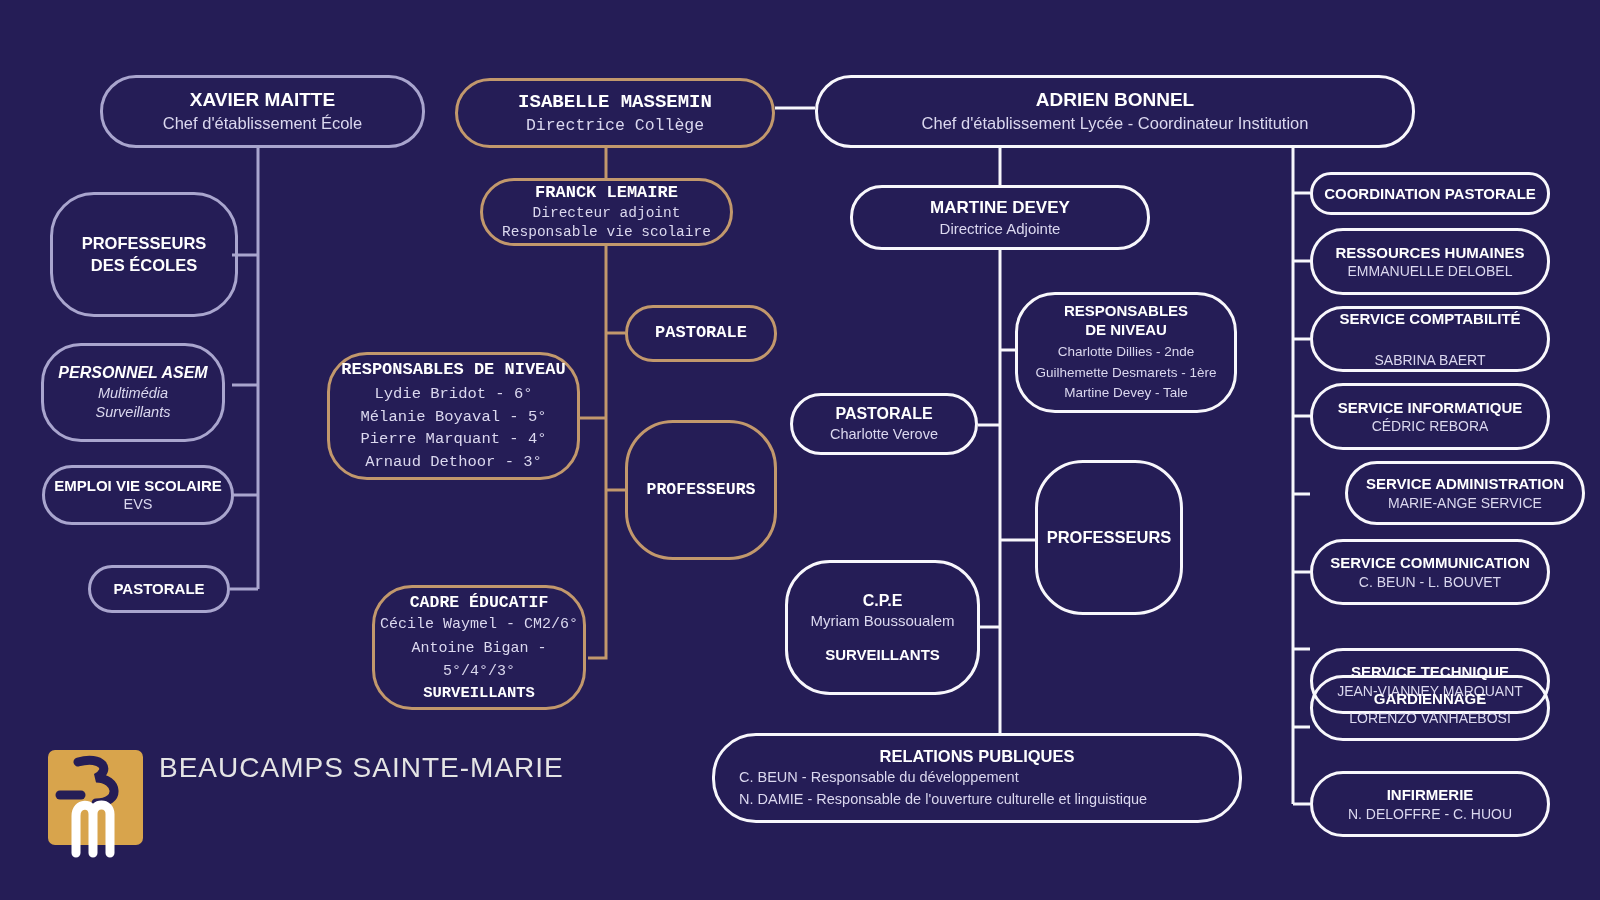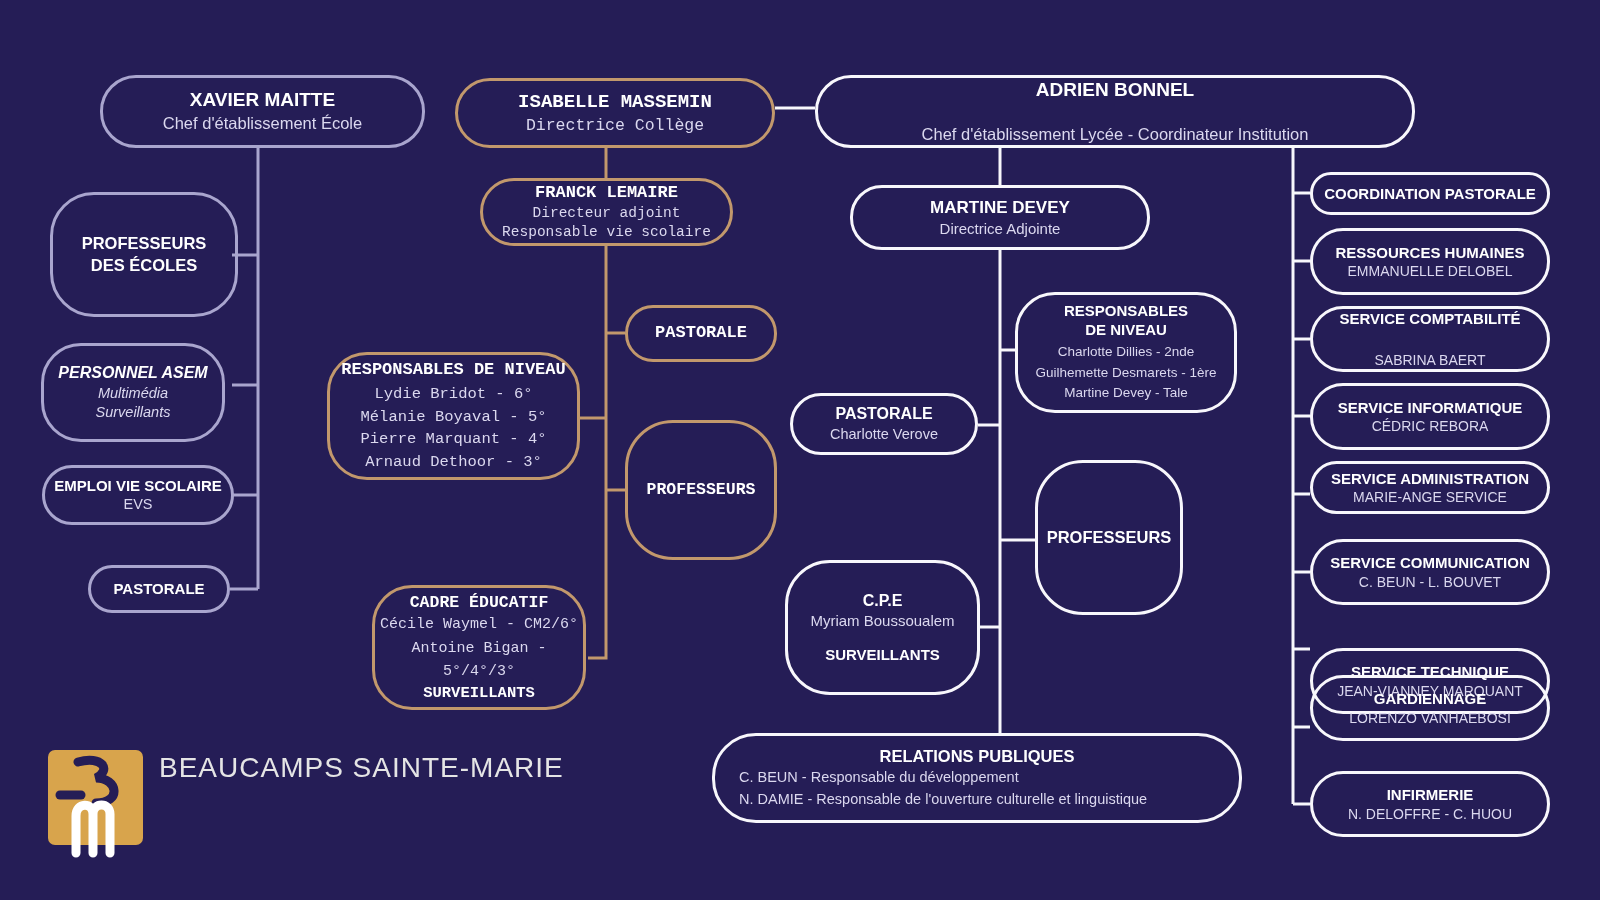--- a/index.html
+++ b/index.html
@@ -49,21 +49,21 @@
   </svg>
 
   <div class="box b-lav" style="left:100px;top:75px;width:325px;height:73px;border-radius:36px;">
     <div class="t" style="font-size:19px">XAVIER MAITTE</div>
     <div class="s" style="font-size:16.5px">Chef d'établissement École</div>
   </div>
   <div class="box b-gold" style="left:455px;top:78px;width:320px;height:70px;border-radius:35px;">
     <div class="t" style="font-size:19px">ISABELLE MASSEMIN</div>
     <div class="s" style="font-size:16.5px">Directrice Collège</div>
   </div>
-  <div class="box b-white" style="left:815px;top:75px;width:600px;height:73px;border-radius:36px;justify-content:space-between;">
+  <div class="box b-white" style="left:815px;top:75px;width:600px;height:73px;border-radius:36px;">
     <div class="t" style="font-size:19px">ADRIEN BONNEL</div>
     <div class="s" style="font-size:16.5px">Chef d'établissement Lycée - Coordinateur Institution</div>
   </div>
 
   <div class="box b-lav" style="left:50px;top:192px;width:188px;height:125px;border-radius:44px;">
     <div class="t" style="font-size:16.5px">PROFESSEURS</div>
     <div class="t" style="font-size:16.5px">DES ÉCOLES</div>
   </div>
   <div class="box b-lav" style="left:41px;top:343px;width:184px;height:99px;border-radius:40px;font-style:italic;">
     <div class="t" style="font-size:16px">PERSONNEL ASEM</div>
@@ -141,21 +141,21 @@
     <div class="s" style="font-size:14px">EMMANUELLE DELOBEL</div>
   </div>
   <div class="box b-white" style="left:1310px;top:306px;width:240px;height:66px;border-radius:33px;gap:22px;">
     <div class="t" style="font-size:15px">SERVICE COMPTABILITÉ</div>
     <div class="s" style="font-size:14px">SABRINA BAERT</div>
   </div>
   <div class="box b-white" style="left:1310px;top:383px;width:240px;height:67px;border-radius:33px;">
     <div class="t" style="font-size:15px">SERVICE INFORMATIQUE</div>
     <div class="s" style="font-size:14px">CÉDRIC REBORA</div>
   </div>
-  <div class="box b-white" style="left:1310px;top:461px;width:240px;height:53px;border-radius:33px;align-items:center;">
+  <div class="box b-white" style="left:1345px;top:461px;width:240px;height:64px;border-radius:33px;align-items:center;">
     <div class="t" style="font-size:15px">SERVICE ADMINISTRATION</div>
     <div class="s" style="font-size:14px">MARIE-ANGE SERVICE</div>
   </div>
   <div class="box b-white" style="left:1310px;top:539px;width:240px;height:66px;border-radius:33px;">
     <div class="t" style="font-size:15px">SERVICE COMMUNICATION</div>
     <div class="s" style="font-size:14px">C. BEUN - L. BOUVET</div>
   </div>
   <div class="box b-white" style="left:1310px;top:616px;width:240px;height:66px;border-radius:33px;margin-top:32px;">
     <div class="t" style="font-size:15px">SERVICE TECHNIQUE</div>
     <div class="s" style="font-size:14px">JEAN-VIANNEY MARQUANT</div>

